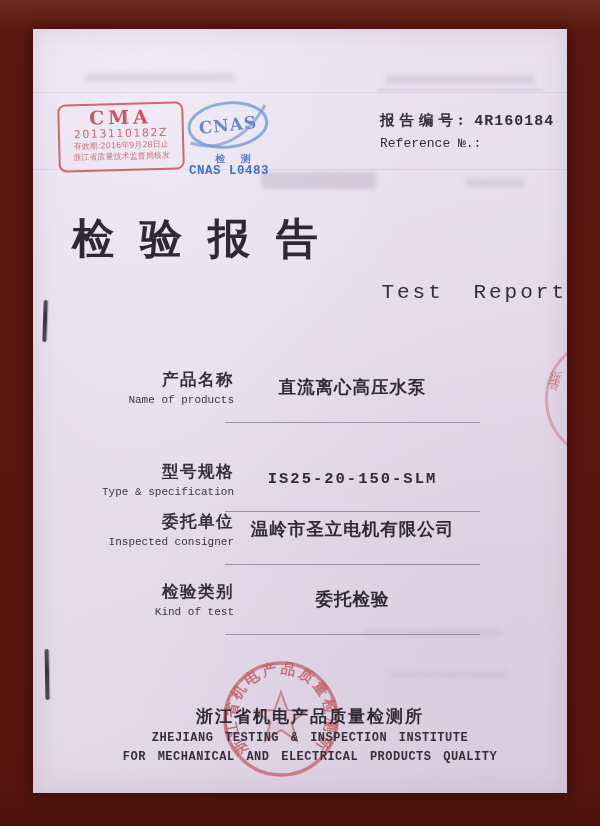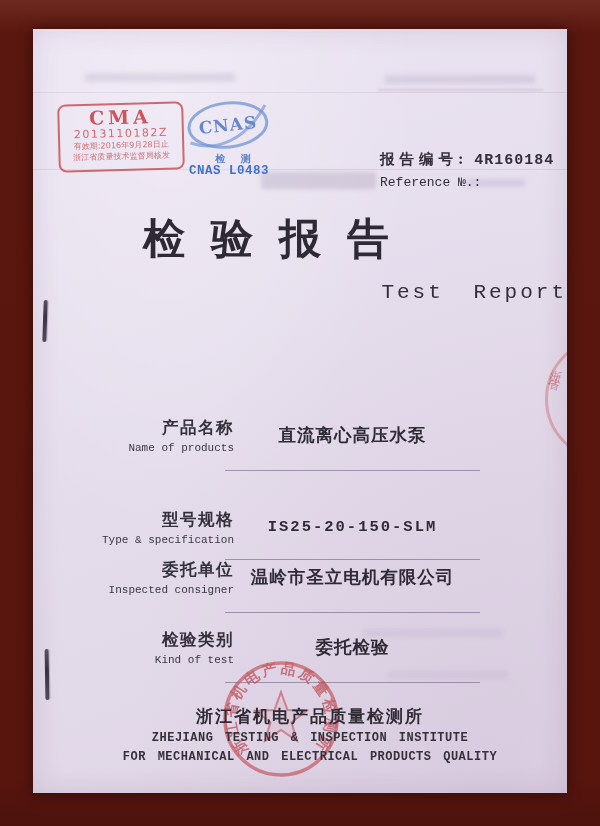--- a/index.html
+++ b/index.html
@@ -28,37 +28,37 @@
   
   .cnas-svg{position:absolute;left:152px;top:66px;transform:rotate(-6deg);opacity:.85;}
   .cnas-cap{position:absolute;left:168px;top:123px;width:70px;text-align:center;
     font-size:10px;font-weight:bold;color:#4d77c7;letter-spacing:6px;opacity:.9;}
   .cnas-no{position:absolute;left:156px;top:135px;width:100px;text-align:left;
     font-size:12.5px;font-weight:bold;color:#3f6fd0;letter-spacing:.5px;
     font-family:"Liberation Mono","DejaVu Sans Mono",monospace;}
 
   
   .repno{position:absolute;left:347px;top:82px;color:#332e3a;}
-  .repno-l1{font-size:14.5px;font-weight:600;white-space:nowrap;margin-top:39px;}
+  .repno-l1{font-size:14.5px;font-weight:600;white-space:nowrap;}
   .repno-cn{letter-spacing:5px;font-family:"DejaVu Serif",serif;}
   .repno-val{font-family:"Liberation Mono","DejaVu Sans Mono",monospace;font-weight:bold;
     font-size:15px;letter-spacing:1px;margin-left:6px;}
   .repno-l2{margin-top:6px;font-size:13px;
     font-family:"Liberation Mono","DejaVu Sans Mono",monospace;}
 
   
-  .title-cn{position:absolute;left:0;top:182px;width:466px;text-align:center;
+  .title-cn{position:absolute;left:13px;top:182px;width:466px;text-align:left;
     font-size:42px;font-weight:bold;color:#2e2a35;letter-spacing:26px;text-indent:26px;
     font-family:"DejaVu Serif",serif;}
   .title-en{position:absolute;left:0;top:252px;width:534px;text-align:right;
     font-size:21px;color:#332e3a;letter-spacing:3px;word-spacing:14px;
     font-family:"Liberation Mono","DejaVu Sans Mono",monospace;}
 
   
-  .frow{position:absolute;left:0;width:544px;height:70px;margin-top:48px;}
+  .frow{position:absolute;left:0;width:544px;height:70px;}
   .f-label{position:absolute;left:56px;top:0;width:145px;text-align:right;color:#33303b;}
   .f-cn{font-size:16.5px;font-weight:600;letter-spacing:1.5px;font-family:"DejaVu Serif",serif;}
   .f-en{font-size:11px;margin-top:3px;color:#3a3642;
     font-family:Liberation Mono, monospace;text-align:right;}
   .f-value{position:absolute;left:192px;top:6px;width:255px;text-align:center;
     font-size:17.5px;font-weight:600;color:#2f2b36;letter-spacing:1px;
     padding-bottom:23px;border-bottom:1.2px solid rgba(98,90,118,.55);
     font-family:"DejaVu Serif",serif;}
   .f-value.mono{font-family:"Liberation Mono","DejaVu Sans Mono",monospace;
     font-size:15.5px;font-weight:bold;letter-spacing:2px;padding-top:3px;}

